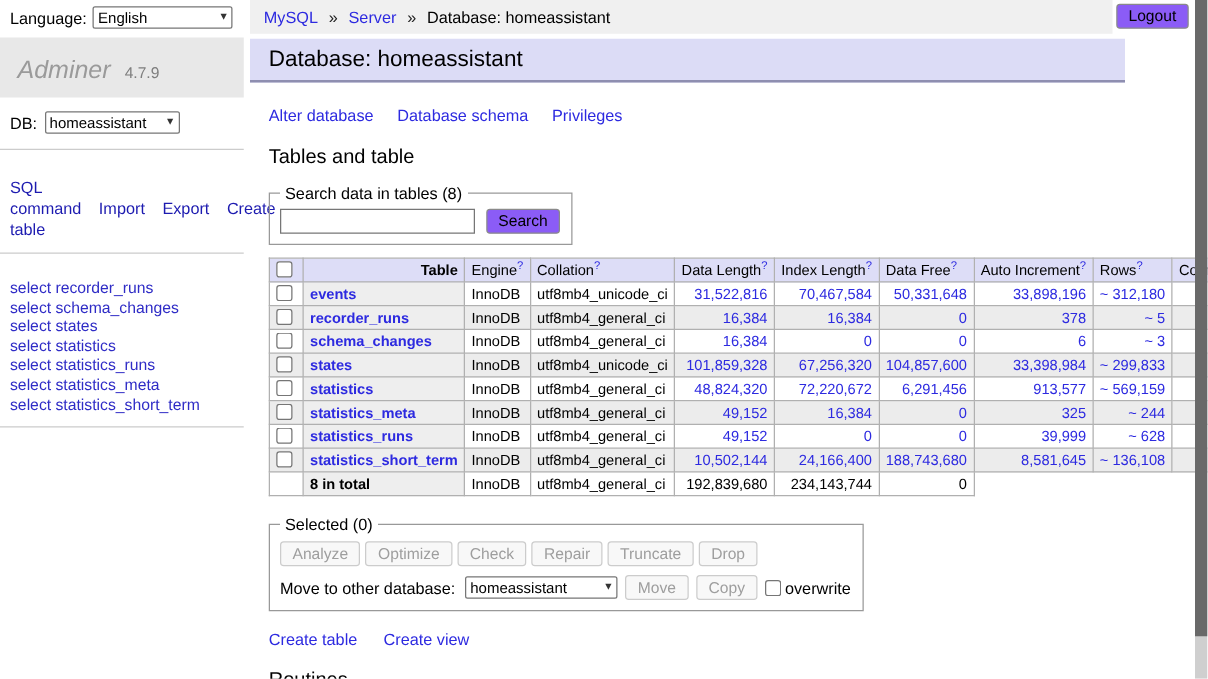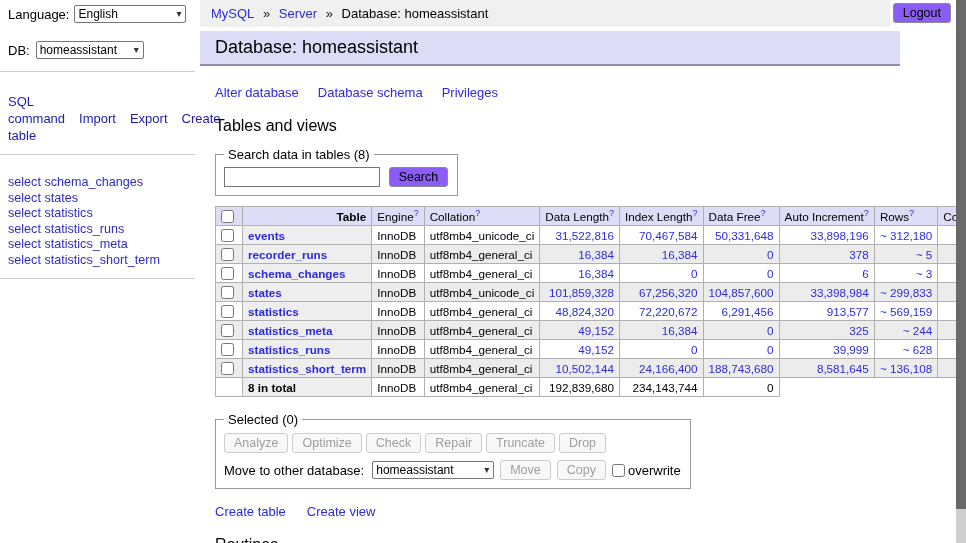--- a/index.html
+++ b/index.html
@@ -100,45 +100,50 @@
 
 <div class="breadcrumb">
   <span id="crumbs"><a>MySQL</a><span class="sep"> » </span><a>Server</a><span class="sep"> » </span><span>Database: homeassistant</span></span>
 </div>
 
 <div class="logout-wrap">
   <button class="btn">Logout</button>
 </div>
 
 <div class="sidebar">
+  <h1>
+    <span class="brand">Adminer</span>
+    <span class="version">4.7.9</span>
+  </h1>
   <div class="db-row">
     <span>DB:</span>
     <span class="select-wrap">
       <select style="width:108px;">
         <option>homeassistant</option>
       </select>
     </span>
   </div>
   <p class="side-links" id="side-links"><a>SQL command</a><a>Import</a><a>Export</a><a>Create table</a></p>
   <ul class="table-links" id="table-links">
+      <li><a>select recorder_runs</a></li>
       <li><a>select schema_changes</a></li>
       <li><a>select states</a></li>
       <li><a>select statistics</a></li>
       <li><a>select statistics_runs</a></li>
       <li><a>select statistics_meta</a></li>
       <li><a>select statistics_short_term</a></li>
     </ul>
 </div>
 
 <div class="main">
   <h2>Database: homeassistant</h2>
   <div class="content">
     <p class="actions" id="db-actions"><a>Alter database</a><a>Database schema</a><a>Privileges</a></p>
 
-    <h3>Tables and views</h3>
+    <h3>Tables and table</h3>
 
     <fieldset class="search-fs">
       <legend>Search data in tables (8)</legend>
       <input type="text" value="" style="">
       <button class="btn">Search</button>
     </fieldset>
 
     <table>
       <colgroup>
         <col class="c-check">

